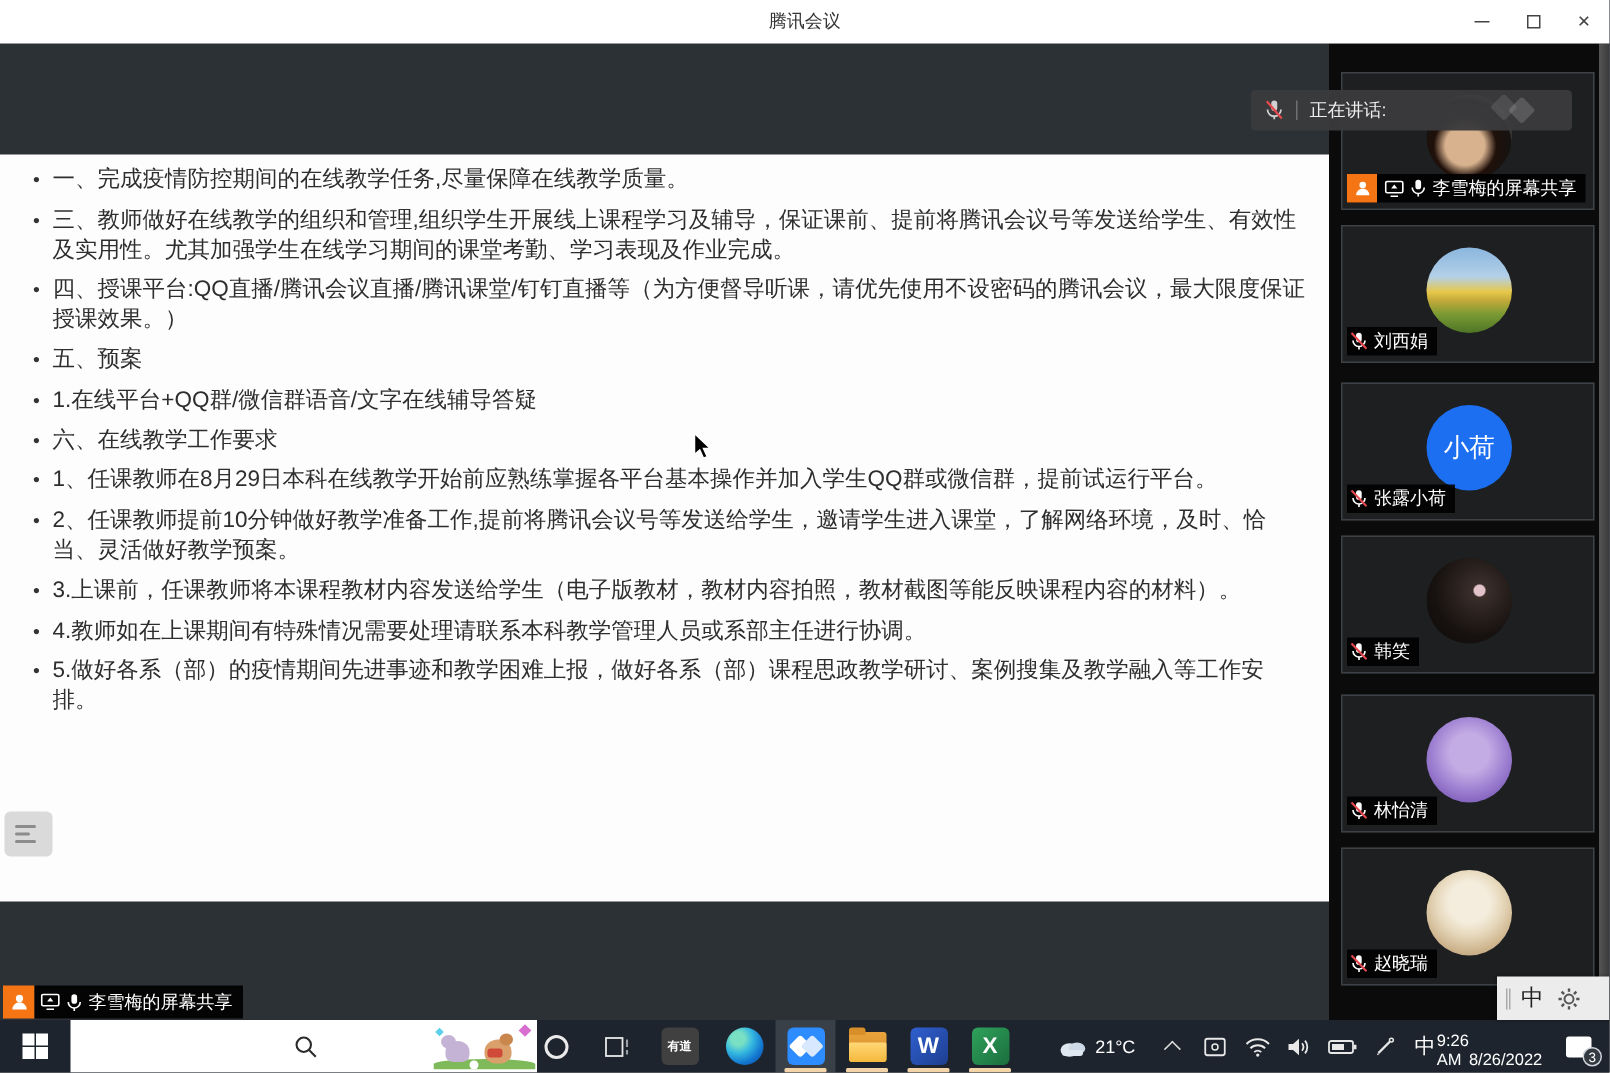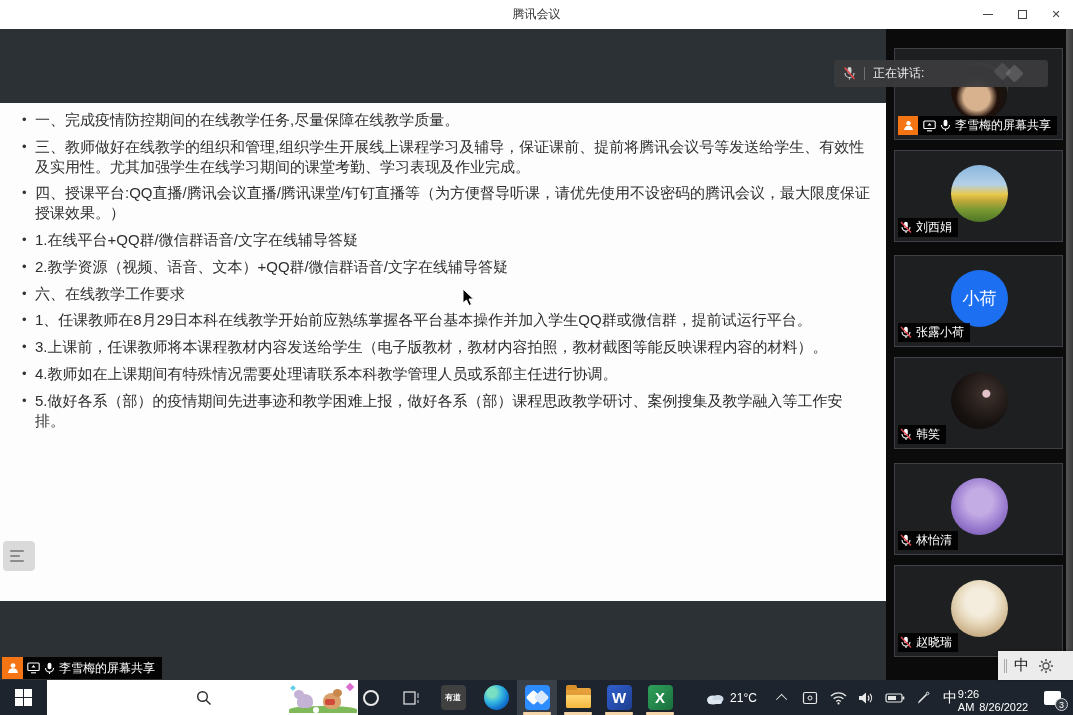--- a/index.html
+++ b/index.html
@@ -142,24 +142,25 @@
     <span class="wbtn glyph-close">✕</span>
   </div>
 </div>
 
 <div class="stage">
   <div class="doc">
     <ul id="doc-list">
         <li>一、完成疫情防控期间的在线教学任务,尽量保障在线教学质量。</li>
         <li>三、教师做好在线教学的组织和管理,组织学生开展线上课程学习及辅导，保证课前、提前将腾讯会议号等发送给学生、有效性及实用性。尤其加强学生在线学习期间的课堂考勤、学习表现及作业完成。</li>
         <li>四、授课平台:QQ直播/腾讯会议直播/腾讯课堂/钉钉直播等（为方便督导听课，请优先使用不设密码的腾讯会议，最大限度保证授课效果。）</li>
+        <li>五、预案</li>
         <li>1.在线平台+QQ群/微信群语音/文字在线辅导答疑</li>
-        <li>2.教学资源（视频、语音、文本）+QQ群/微信群语音/文字在线辅导答疑</li>
         <li>六、在线教学工作要求</li>
         <li>1、任课教师在8月29日本科在线教学开始前应熟练掌握各平台基本操作并加入学生QQ群或微信群，提前试运行平台。</li>
+        <li>2、任课教师提前10分钟做好教学准备工作,提前将腾讯会议号等发送给学生，邀请学生进入课堂，了解网络环境，及时、恰当、灵活做好教学预案。</li>
         <li>3.上课前，任课教师将本课程教材内容发送给学生（电子版教材，教材内容拍照，教材截图等能反映课程内容的材料）。</li>
         <li>4.教师如在上课期间有特殊情况需要处理请联系本科教学管理人员或系部主任进行协调。</li>
         <li>5.做好各系（部）的疫情期间先进事迹和教学困难上报，做好各系（部）课程思政教学研讨、案例搜集及教学融入等工作安排。</li>
       </ul>
   </div>
   <div class="doc-fab">
       <i></i>
       <i></i>
       <i></i>
     </div>

